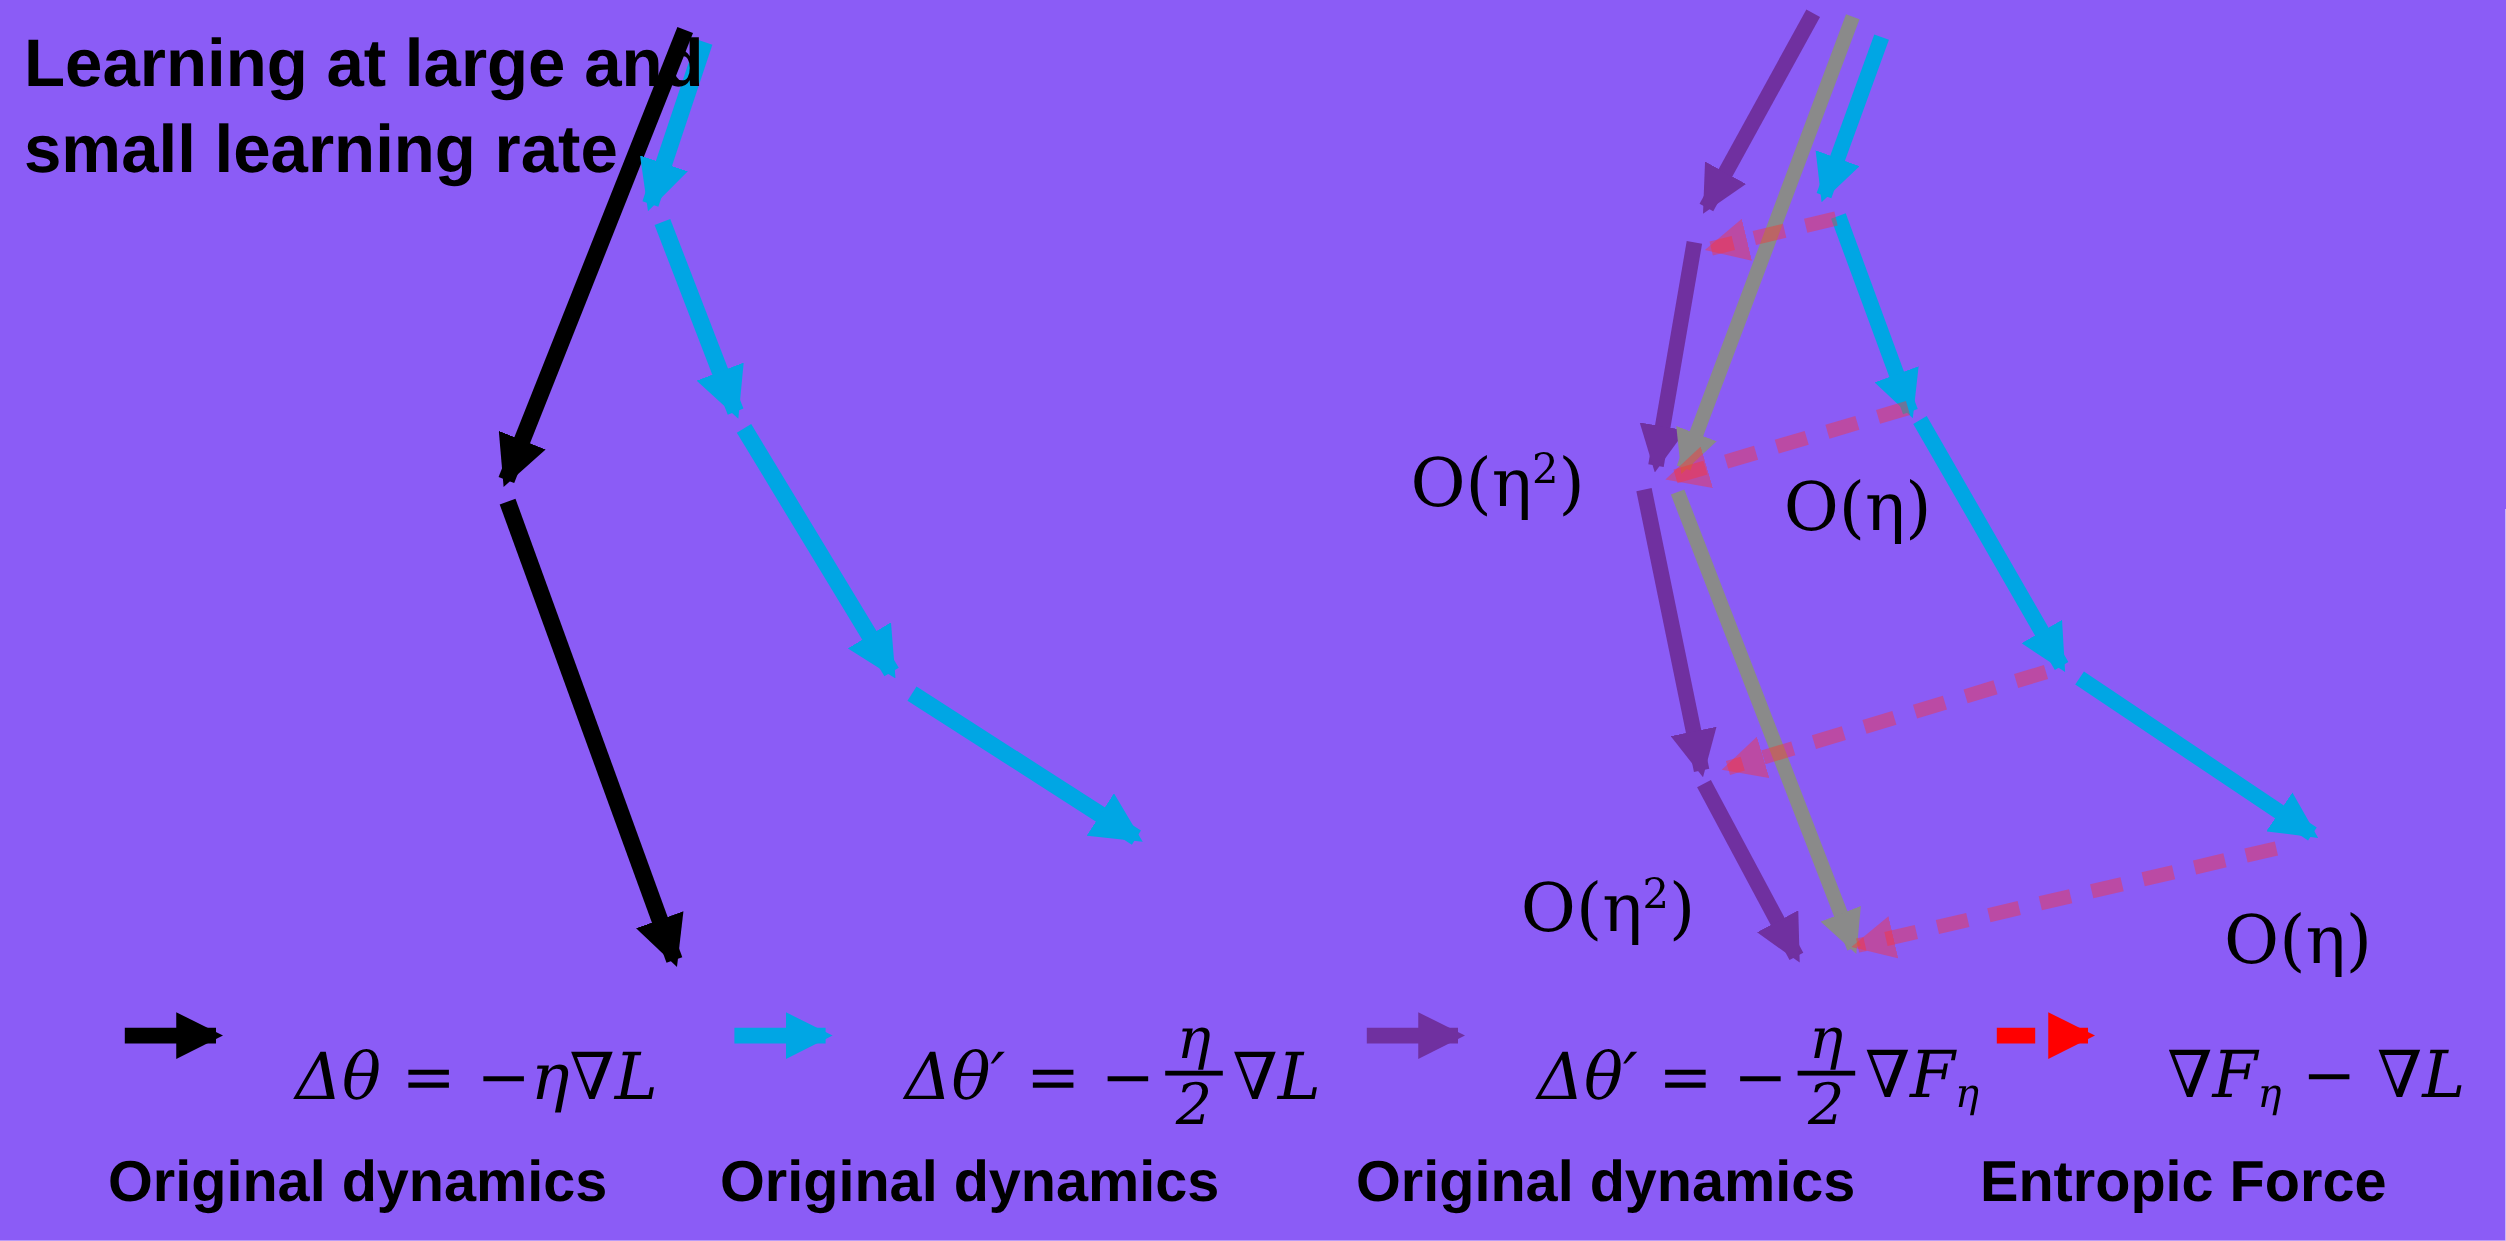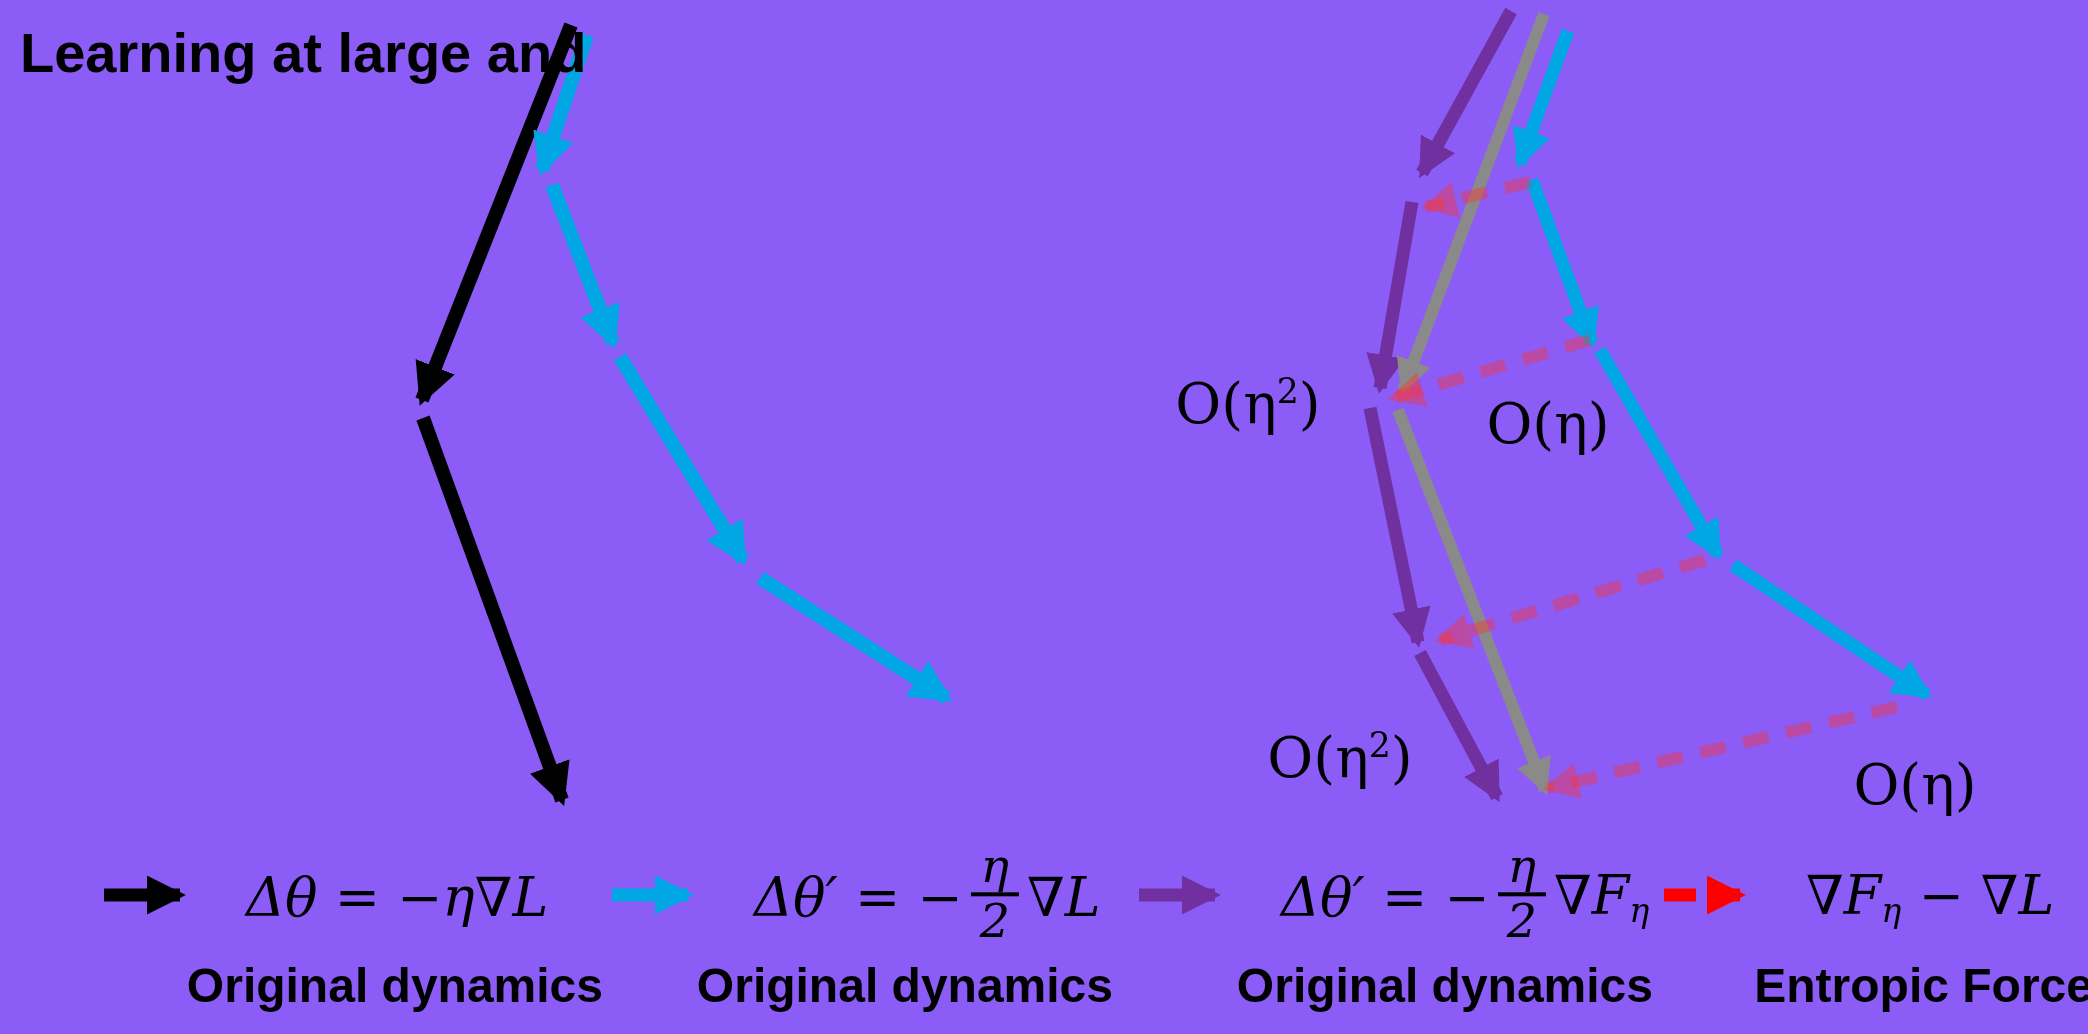--- a/index.html
+++ b/index.html
@@ -5,30 +5,30 @@
   html,body{margin:0;padding:0;background:#fff;}
   #canvas{position:relative;width:2088px;height:1034px;background:#8b5cf6;overflow:hidden;
           font-family:"Liberation Sans",sans-serif;}
   #arrow-svg{position:absolute;left:0;top:0;}
   .title{position:absolute;left:20px;top:18px;font-weight:bold;font-size:56px;line-height:1.26;
          color:#000;white-space:nowrap;}
   .olabel{position:absolute;transform:translate(-50%,-50%);font-family:"DejaVu Serif","DejaVu Sans",serif;
           font-size:56px;color:#000;white-space:nowrap;}
   .olabel sup{font-size:0.62em;vertical-align:0.55em;}
   .legend-group{position:absolute;}
-  .legend-row{position:absolute;left:0;top:0;height:114px;display:flex;align-items:center;}
+  .legend-row{position:absolute;left:0;top:0;height:114px;display:flex;}
   .legend-arrow{flex:0 0 auto;margin-right:28px;}
   .formula{font-family:"DejaVu Serif","DejaVu Sans",serif;font-style:italic;font-size:54px;
            color:#000;white-space:nowrap;display:flex;align-items:center;}
   .frac{display:inline-flex;flex-direction:column;align-items:center;vertical-align:middle;
         margin:0 8px;transform:translateY(-0.05em);}
   .frac .num{display:block;padding:0 10px 2px 10px;border-bottom:4px solid #000;font-size:0.88em;line-height:1.0;}
   .frac .den{display:block;font-size:0.88em;line-height:1.05;}
   .msub{font-size:0.62em;vertical-align:-0.25em;font-style:italic;}
-  .caption{position:absolute;left:13px;top:118px;width:100%;text-align:right;font-weight:bold;
+  .caption{position:absolute;left:0;top:118px;width:100%;text-align:left;font-weight:bold;
            font-size:48px;color:#000;white-space:nowrap;}
 </style>
 </head>
 <body>
 
 <div id="canvas">
 
   <svg id="arrow-svg" width="2088" height="1034" viewBox="0 0 2088 1034">
       <defs>
         <marker id="head-black" viewBox="0 0 10 10" refX="8.5" refY="5" markerWidth="3" markerHeight="3" orient="auto">
@@ -67,20 +67,21 @@
       <line x1="1600" y1="350" x2="1718" y2="555" stroke="#00A6E4" stroke-width="13" marker-end="url(#head-cyan)"></line>
       <line x1="1733" y1="565" x2="1927" y2="695" stroke="#00A6E4" stroke-width="13" marker-end="url(#head-cyan)"></line>
       <line x1="1530" y1="182" x2="1426" y2="207" stroke="#FF3333" stroke-width="12" marker-end="url(#head-pink)" stroke-dasharray="26 18" stroke-opacity="0.42"></line>
       <line x1="1590" y1="340" x2="1393" y2="398" stroke="#FF3333" stroke-width="12" marker-end="url(#head-pink)" stroke-dasharray="26 18" stroke-opacity="0.42"></line>
       <line x1="1705" y1="560" x2="1440" y2="640" stroke="#FF3333" stroke-width="12" marker-end="url(#head-pink)" stroke-dasharray="26 18" stroke-opacity="0.42"></line>
       <line x1="1897" y1="707" x2="1548" y2="788" stroke="#FF3333" stroke-width="12" marker-end="url(#head-pink)" stroke-dasharray="26 18" stroke-opacity="0.42"></line>
     </svg>
 
   <div class="title">
     <div>Learning at large and</div>
+    <div>small learning rate</div>
   </div>
 
   <div id="olabels">
       <div class="olabel" style="left: 1248px; top: 403px;">O(η<sup>2</sup>)</div>
       <div class="olabel" style="left: 1548px; top: 423px;">O(η)</div>
       <div class="olabel" style="left: 1340px; top: 757px;">O(η<sup>2</sup>)</div>
       <div class="olabel" style="left: 1915px; top: 784px;">O(η)</div>
     </div>
 
   <div class="legend-group" style="left:90px;top:840px;width:500px;">

